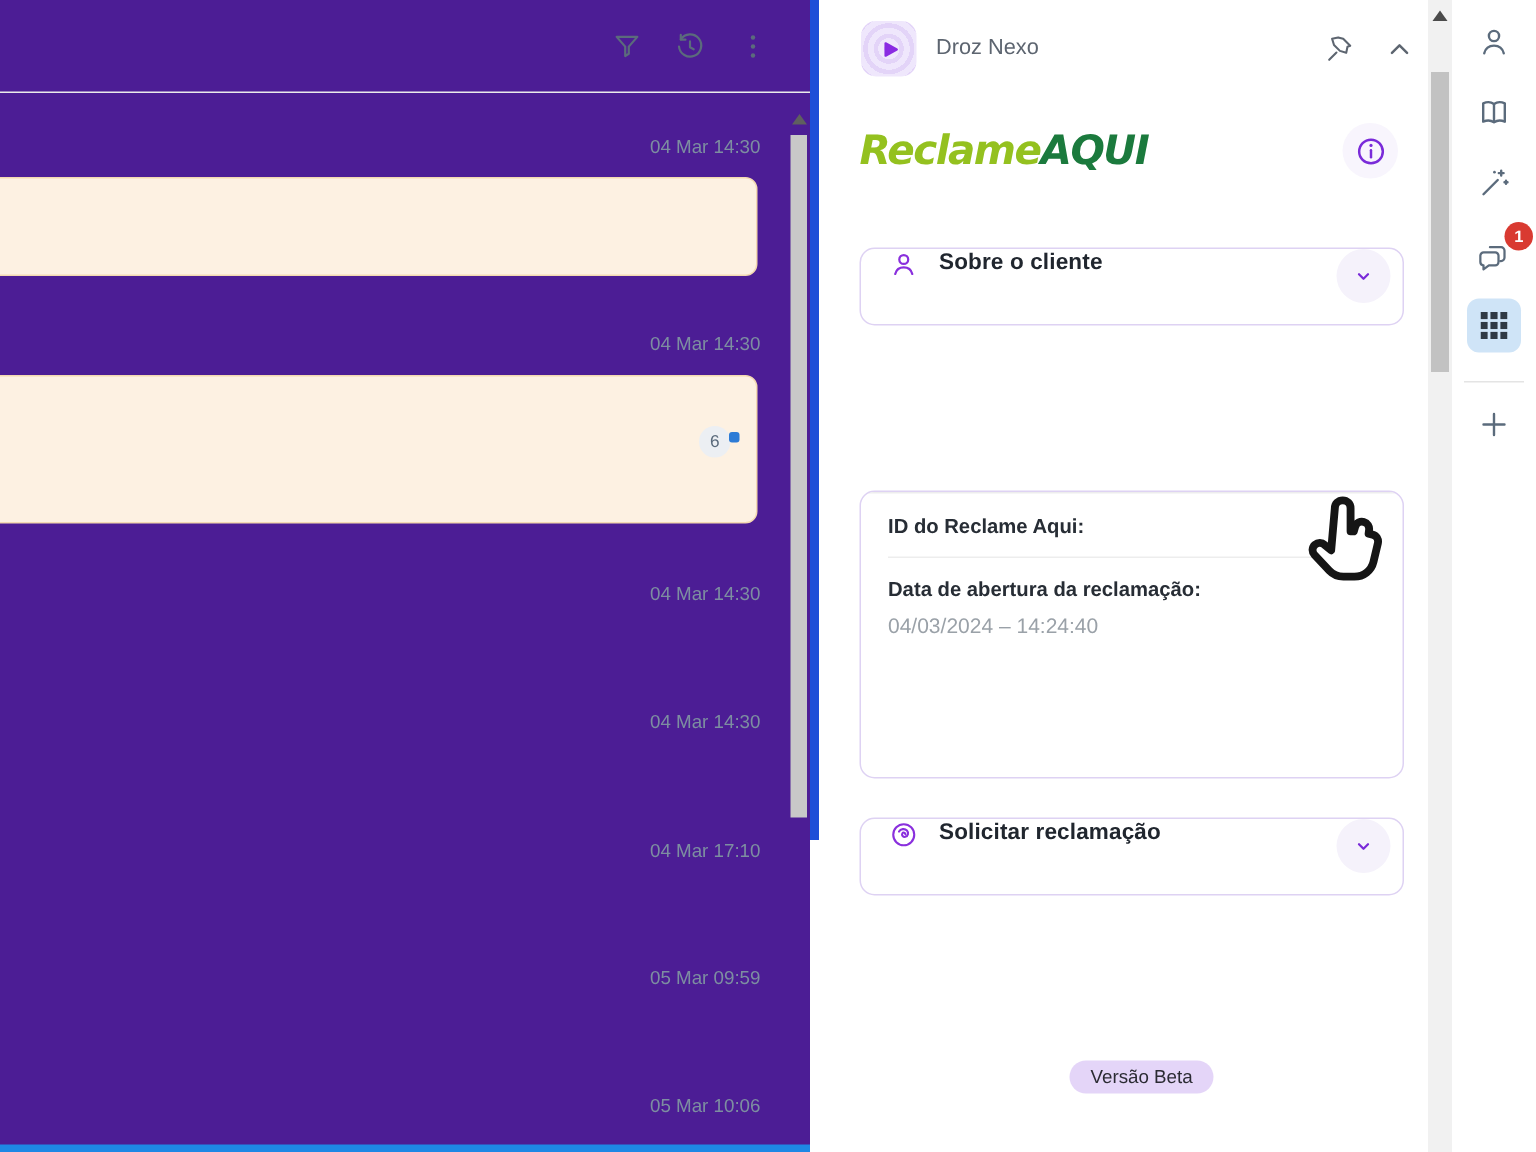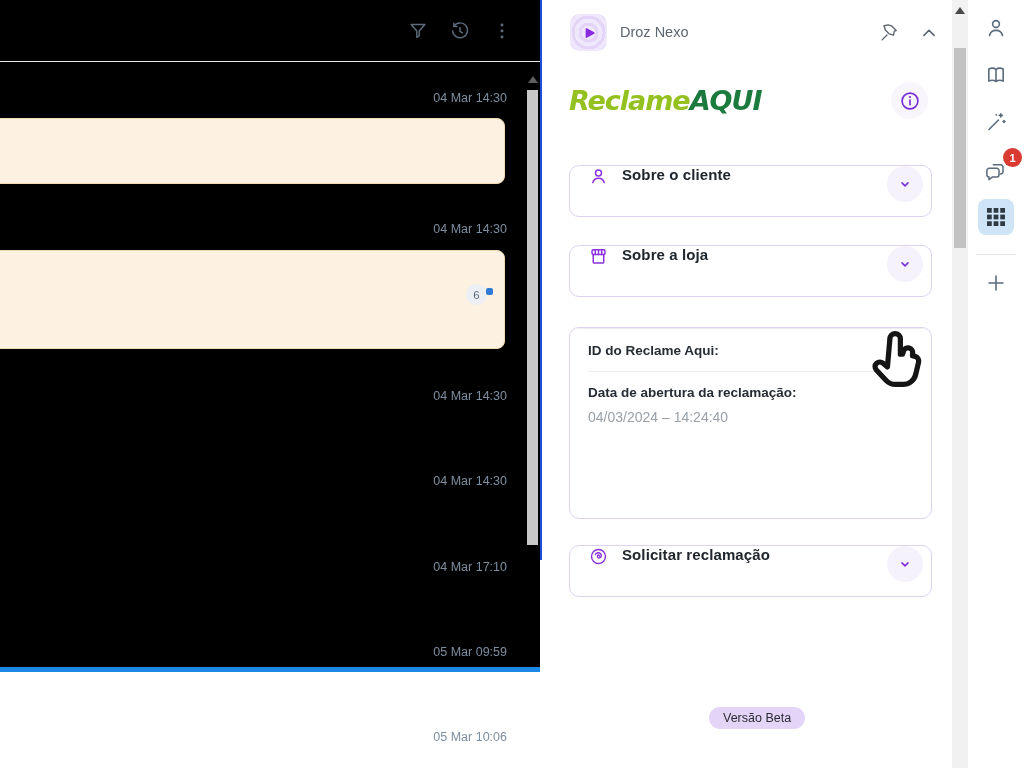--- a/index.html
+++ b/index.html
@@ -1,39 +1,39 @@
 <!DOCTYPE html>
 <html><head>
 <meta charset="utf-8">
 <style>
   html,body{margin:0;padding:0}
   body{width:1024px;height:768px;position:relative;overflow:hidden;background:#fff;
        font-family:"Liberation Sans",sans-serif;-webkit-font-smoothing:antialiased}
   svg{display:block}
 
   
-  .left-panel{position:absolute;left:0;top:0;width:540px;height:672px;background:#000000}
+  .left-panel{position:absolute;left:0;top:0;width:540px;height:768px;background:#4c1d95}
   .toolbar{position:absolute;left:0;top:0;width:540px;height:62px;border-bottom:1px solid #ebebeb;
            display:flex;align-items:center;justify-content:flex-end;gap:20px;padding-right:27px;box-sizing:border-box}
   .tool-icon{width:22px;height:22px;color:#5b6b7c;cursor:pointer}
   .chat-time{position:absolute;right:33px;font-size:12.5px;color:#7d8ea1;white-space:nowrap}
   .t0{top:91px}.t1{top:222px}.t2{top:389px}.t3{top:474px}.t4{top:560px}.t5{top:645px}.t6{top:730px}
   .bubble{position:absolute;left:-10px;right:35px;background:#fdf1e2;border:1px solid #f3d9b2;border-radius:8px}
   .b0{top:118px;height:64px}
   .b1{top:250px;height:97px}
   .count-badge{position:absolute;left:466px;top:284px;width:21px;height:21px;border-radius:50%;
                background:#eceff3;color:#5b6b7c;font-size:11.5px;display:flex;align-items:center;justify-content:center}
   .blue-dot{position:absolute;left:486px;top:288px;width:7px;height:7px;border-radius:2px;background:#2e7cd6}
   .lsb-arrow{position:absolute;left:528px;top:76px;width:0;height:0;
              border-left:5px solid transparent;border-right:5px solid transparent;border-bottom:7px solid #5f5f5f}
   .lsb-thumb{position:absolute;left:527px;top:90px;width:11px;height:455px;background:#c8c8c8}
   .bottom-bar{position:absolute;left:0;bottom:0;width:540px;height:5px;background:#1e88e5}
 
   
-  .ext-panel{position:absolute;left:540px;top:0;width:412px;height:560px;background:#fff;border-left:2px solid #1d4ed8;box-sizing:border-box}
+  .ext-panel{position:absolute;left:540px;top:0;width:412px;height:560px;background:#fff;border-left:6px solid #1d4ed8;box-sizing:border-box}
   .ext-header{position:absolute;left:0;top:14px;width:412px;height:40px}
   .app-icon{position:absolute;left:28px;top:0;width:37px;height:37px;border-radius:10px;cursor:pointer;
             background:repeating-radial-gradient(circle at 50% 50%, #e3d4f8 0 3px, #efe7fc 3px 7px);
             display:flex;align-items:center;justify-content:center}
   .app-name{position:absolute;left:78px;top:10px;font-size:14.5px;color:#5d6570}
   .hdr-btn{position:absolute;top:8px;width:22px;height:22px;color:#5d6570;cursor:pointer}
   .pin-btn{right:54px}.collapse-btn{right:14px}
 
   .brand-row{position:absolute;left:0;top:82px;width:412px;height:40px}
   .logo{position:absolute;left:27px;top:2px;font-family:"DejaVu Sans",sans-serif;font-weight:bold;font-style:italic;
@@ -163,37 +163,20 @@
       </span>
       <span class="card-label">Sobre o cliente</span>
       <span class="chev-btn">
         <svg width="18" height="18" viewBox="0 0 24 24" fill="none" stroke="#7a2bd9" stroke-width="2" stroke-linecap="round" stroke-linejoin="round">
             <path d="M8 10.5l4 4 4-4"></path>
           </svg>
       </span>
     </div>
   </div>
 
-  <div class="card c1">
-    <div class="card-head">
-      <span class="card-icon">
-        <svg viewBox="0 0 24 24" fill="none" stroke="currentColor" stroke-width="1.7" stroke-linecap="round" stroke-linejoin="round">
-          <rect x="4.6" y="4.4" width="14.8" height="5.4" rx="1.4"></rect>
-          <path d="M8.3 4.4v5.4M12 4.4v5.4M15.7 4.4v5.4"></path>
-          <path d="M6 9.8v8.4a1.3 1.3 0 001.3 1.3h9.4a1.3 1.3 0 001.3-1.3V9.8"></path>
-        </svg>
-      </span>
-      <span class="card-label">Sobre a loja</span>
-      <span class="chev-btn">
-        <svg width="18" height="18" viewBox="0 0 24 24" fill="none" stroke="#7a2bd9" stroke-width="2" stroke-linecap="round" stroke-linejoin="round">
-            <path d="M8 10.5l4 4 4-4"></path>
-          </svg>
-      </span>
-    </div>
-  </div>
 
   <div class="card c2">
     <div class="card-body">
       <div class="field-label">ID do Reclame Aqui:</div>
       <hr class="field-divider">
       <div class="field-label">Data de abertura da reclamação:</div>
       <div class="field-value">04/03/2024 – 14:24:40</div>
     </div>
   </div>
 

